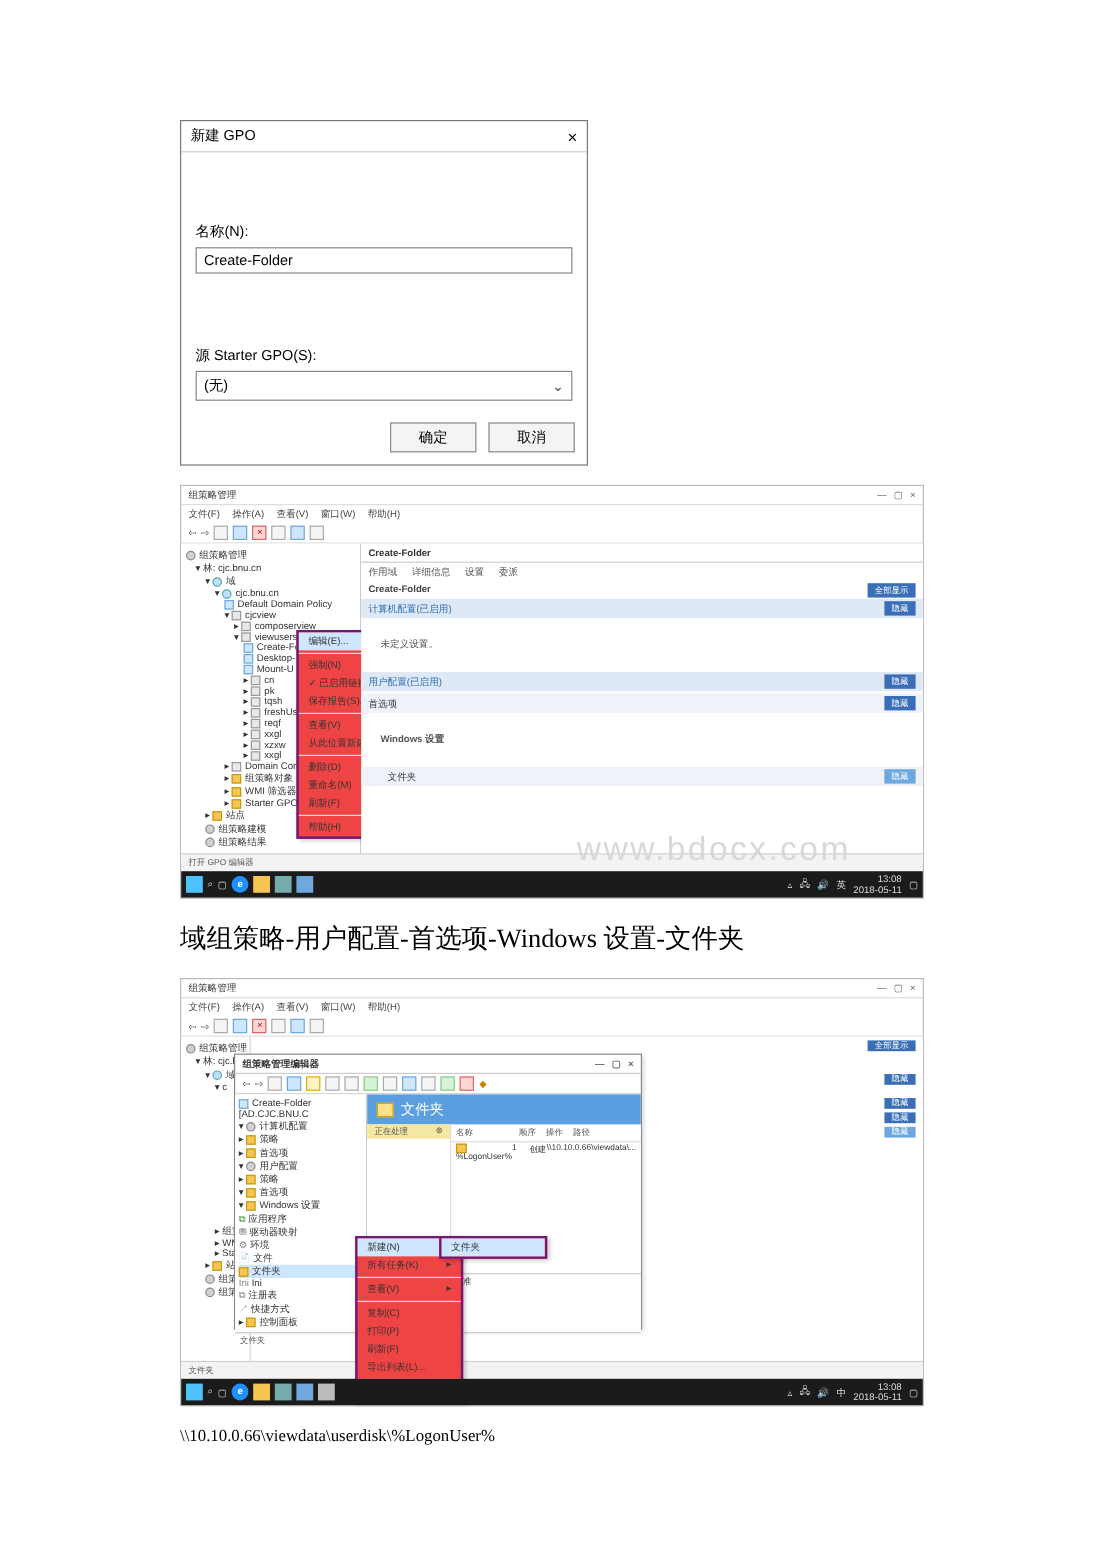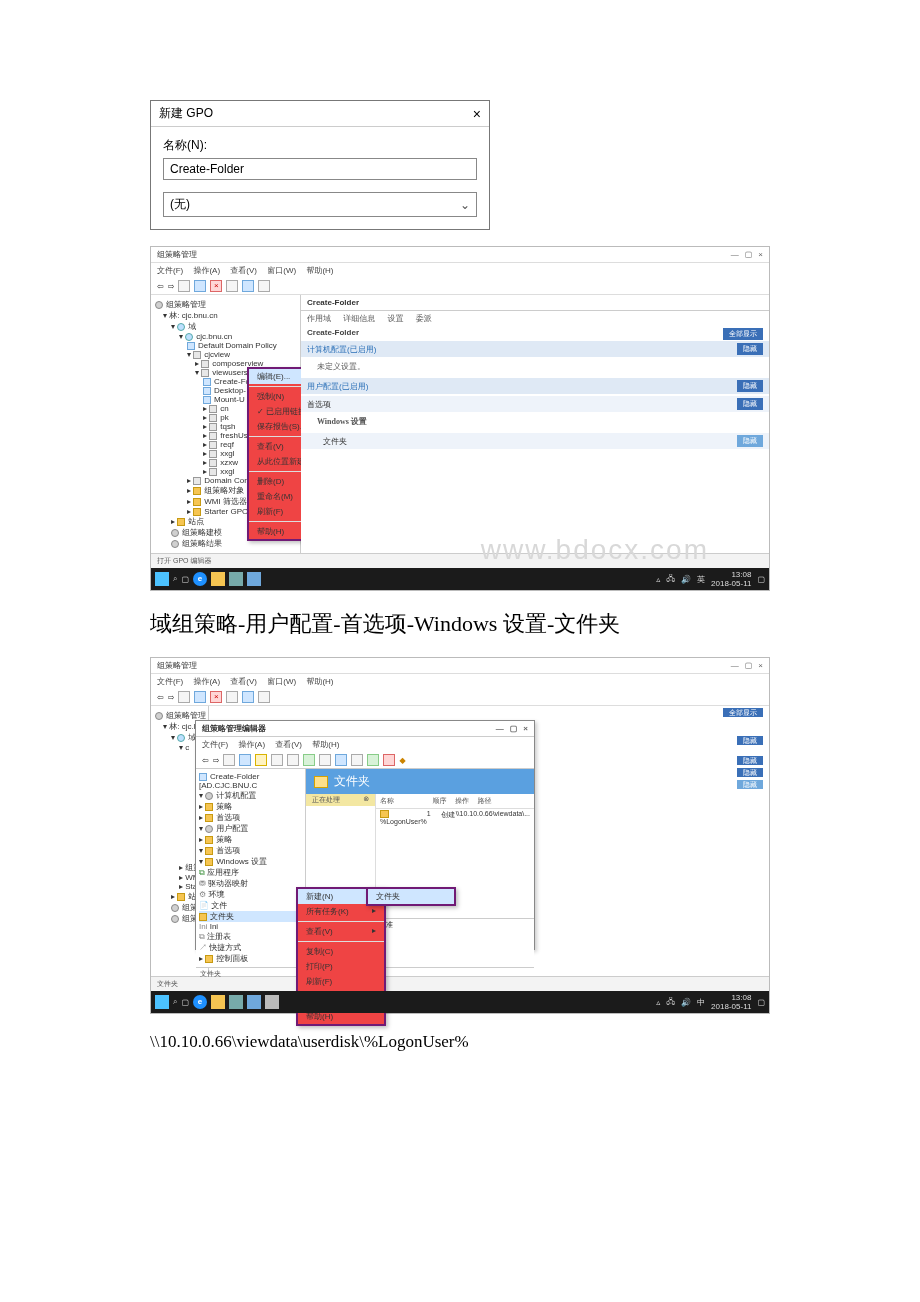--- a/index.html
+++ b/index.html
@@ -24,21 +24,21 @@
   }
   .dlg .titlebar {
     padding: 4px 8px;
     display: flex;
     justify-content: space-between;
     align-items: center;
     border-bottom: 1px solid #ccc;
   }
   .dlg .titlebar .close { font-size: 14px; cursor: pointer; }
   .dlg .body { padding: 10px 12px 12px 12px; }
-  .dlg label.field-label { display: block; margin-bottom: 4px; }
+  .dlg label.field-label { display: block; margin-bottom: 4px; margin-top: 48px; }
   .dlg input[type=text], .dlg .select {
     width: 100%;
     border: 1px solid #888;
     padding: 3px 6px;
     font-size: 12px;
     background: #fff;
   }
   .dlg .select {
     display: flex; justify-content: space-between; align-items: center;
     cursor: pointer;
@@ -118,21 +118,21 @@
   .tabs span { margin-right:10px;margin-top:25px; }
   .kv { padding:2px 6px; color:#444; }
   .sectbar {
     background:#dfe9f5; padding:2px 6px; display:flex;
     justify-content:space-between; align-items:center; margin-top:2px;
   }
   .sectbar.user { background:#dfe9f5; }
   .linkpill {
     background:#3a6fb7; color:#fff; padding:1px 6px; font-size:7px;
   }
-  .sub { padding:4px 16px; color:#555;font-family:Liberation Serif, serif; }
+  .sub { padding:16px 16px; color:#555; }
 
   
   .ctxmenu {
     position:absolute; background:#ef4444; border:2px solid #701a75;
     box-shadow: 2px 2px 4px rgba(0,0,0,.25);
     font-size:8px; min-width:90px;
   }
   .ctxmenu .mi { padding:2px 8px; white-space:nowrap; }
   .ctxmenu .mi.hl { background:#cfe6ff; }
   .ctxmenu .sep { border-top:1px solid #ddd; margin:2px 0; }
@@ -168,21 +168,21 @@
     font-size:28px; color:#d8d8d8; letter-spacing:2px;
     pointer-events:none;
   }
 
   .caption1 {
     font-size: 22px;
     margin: 18px 0 18px 0;
     font-family: "SimSun","宋体",serif;
   }
   .caption2 {
-    font-size: 17px;
+    font-size: 14px;
     margin-top: 18px;
     font-family: "Times New Roman","SimSun",serif;
   }
 
   
   .innerwin {
     position:absolute;
     left:44px; top:14px; width:340px; height:230px;
     border:1px solid #888; background:#fff;
     box-shadow: 2px 2px 4px rgba(0,0,0,.2);
@@ -230,24 +230,29 @@
 
   <div class="dlg">
     <div class="titlebar">
       <span>新建 GPO</span>
       <span class="close">×</span>
     </div>
     <div class="body">
       <label class="field-label">名称(N):</label>
       <input type="text" value="Create-Folder" style="">
       <div style="height:12px"></div>
+      <label class="field-label">源 Starter GPO(S):</label>
       <div class="select">
         <span>(无)</span>
         <span class="chev">⌄</span>
       </div>
+    </div>
+    <div class="buttons">
+      <button>确定</button>
+      <button>取消</button>
     </div>
   </div>
 
   <div class="shot">
     <div class="toprow">
       <span>组策略管理</span>
       <div class="winctrls">
         <span>—</span>
         <span>▢</span>
         <span>×</span>
@@ -438,26 +443,20 @@
       </div>
 
       <div class="innerwin">
         <div class="toprow">
           <span>组策略管理编辑器</span>
           <div class="winctrls">
             <span>—</span>
             <span>▢</span>
             <span>×</span>
           </div>
-        </div>
-        <div class="menubar">
-          <span>文件(F)</span>
-          <span>操作(A)</span>
-          <span>查看(V)</span>
-          <span>帮助(H)</span>
         </div>
         <div class="toolbar">
           <span>⇦</span>
           <span>⇨</span>
           <span class="tbtn"></span>
           <span class="tbtn blue"></span>
           <span class="tbtn yel"></span>
           <span class="tbtn"></span>
           <span class="tbtn"></span>
           <span class="tbtn grn"></span>

